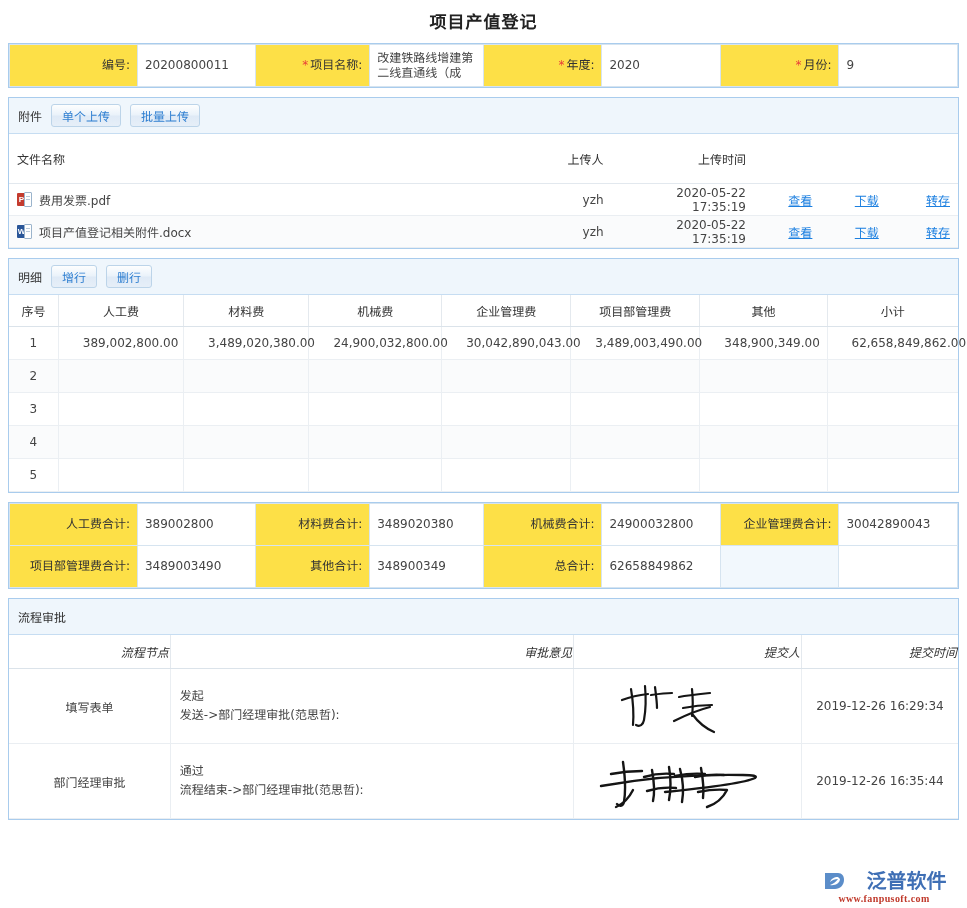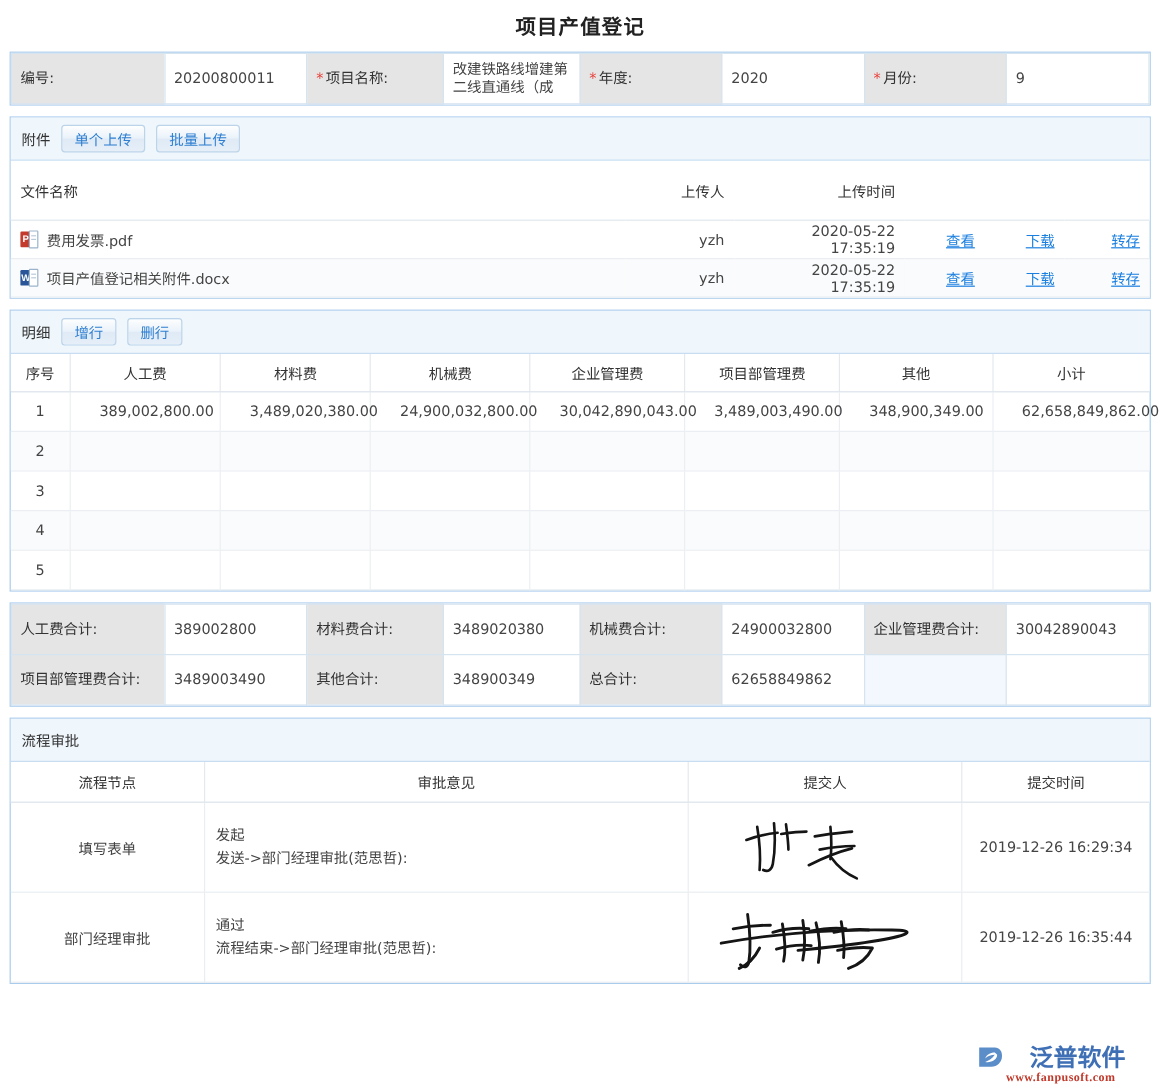--- a/index.html
+++ b/index.html
@@ -69,22 +69,22 @@
   table.grid td {
     border: 1px solid #d6e4f0;
     height: 42px;
     padding: 4px 7px;
     vertical-align: middle;
     font-size: 12px;
     line-height: 15px;
     word-break: break-all;
   }
   td.lbl {
-    background: #e5e5e5;
-    text-align: left;
+    background: #fde047;
+    text-align: right;
     color: #333333;
     white-space: nowrap;
   }
   td.val {
     background: #ffffff;
     text-align: left;
     color: #444444;
   }
   td.blank { background: #f2f8fd; }
   td.blankw { background: #ffffff; }
@@ -197,21 +197,22 @@
     table-layout: fixed;
   }
   table.flow th {
     background: #ffffff;
     border-right: 1px solid #e4e9ee;
     border-bottom: 1px solid #dbe3ea;
     height: 34px;
     font-weight: normal;
     font-size: 12px;
     color: #333333;
-    text-align: center;
+    text-align: right;
+    font-style: italic;
   }
   table.flow th:last-child { border-right: none; }
   table.flow td {
     border-right: 1px solid #eaeef2;
     border-bottom: 1px solid #eaeef2;
     height: 66px;
     font-size: 12px;
     color: #444444;
     padding: 6px 9px;
     vertical-align: middle;
@@ -225,21 +226,21 @@
 
   
   .watermark {
     position: absolute;
     right: 12px;
     bottom: 4px;
     width: 142px;
     text-align: center;
     pointer-events: none;
   }
-  .wm-row { display: flex; align-items: center; justify-content: flex-start; gap: 21px; }
+  .wm-row { display: flex; align-items: center; justify-content: center; gap: 21px; }
   .wm-text {
     font-size: 20px;
     font-weight: bold;
     color: #3f6fb5;
     letter-spacing: 0px;
     line-height: 22px;
   }
   .wm-url {
     font-size: 10px;
     color: #c0392b;

